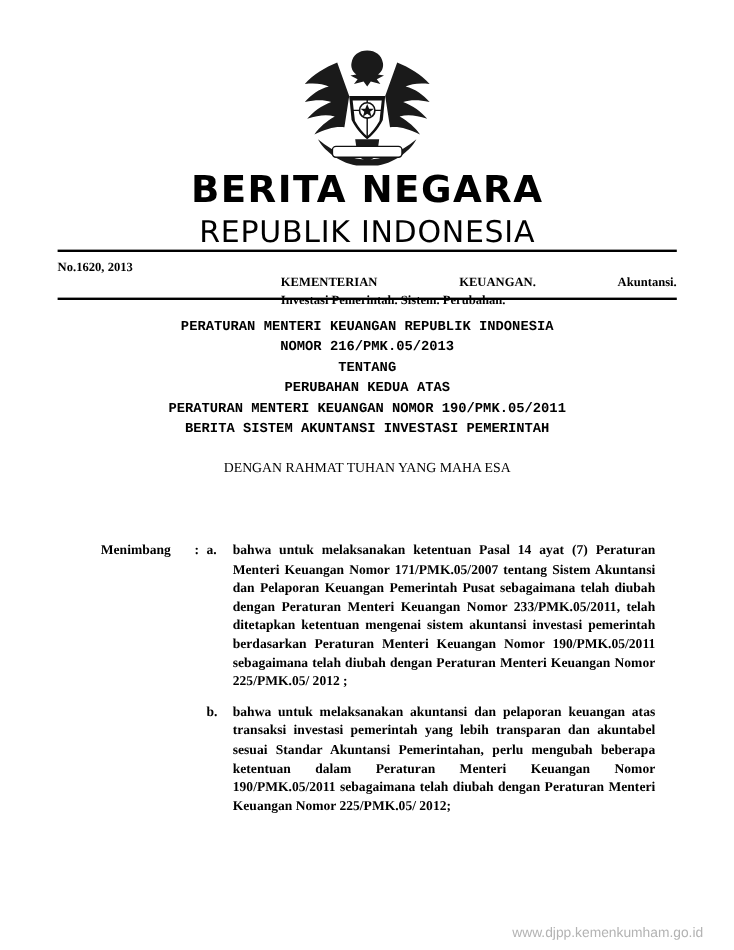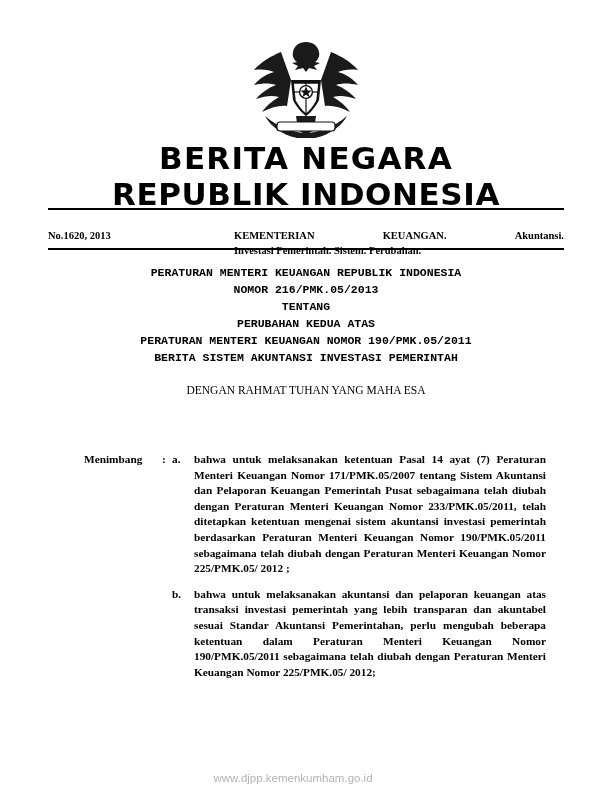--- a/index.html
+++ b/index.html
@@ -47,22 +47,22 @@
   }
   .masthead .line1 {
     font-family: "DejaVu Sans", sans-serif;
     font-weight: bold;
     font-size: 31px;
     letter-spacing: 1.2px;
     line-height: 36px;
   }
   .masthead .line2 {
     font-family: "DejaVu Sans", sans-serif;
-    font-weight: bold;
-    font-size: 31px;
+    font-weight: normal;
+    font-size: 25px;
     letter-spacing: 0.6px;
     line-height: 36px;
   }
 
   .rule {
     position: absolute;
     left: 48px;
     width: 516px;
     height: 2px;
     background: #000;
@@ -76,21 +76,21 @@
     left: 48px;
     width: 516px;
     font-family: "Liberation Serif", serif;
     font-size: 10.5px;
     font-weight: bold;
     line-height: 15px;
   }
   .issue-no {
     position: absolute;
     left: 0;
-    top: 16px;
+    top: 4px;
     width: 130px;
   }
   .issue-subject {
     position: absolute;
     left: 186px;
     top: 0;
     width: 330px;
     text-align: justify;
   }
   .issue-subject .row {
@@ -164,21 +164,21 @@
   .consider .item-b .colon {
     visibility: hidden;
   }
 
   
   .footer {
     position: absolute;
     left: 0;
     top: 772px;
     width: 612px;
-    text-align: center;
+    text-align: right;
     padding-right: 26px;
     box-sizing: border-box;
     font-family: "Liberation Sans", sans-serif;
     font-size: 11.5px;
     color: #b3b3b3;
   }
 </style>
 </head>
 <body>
 

